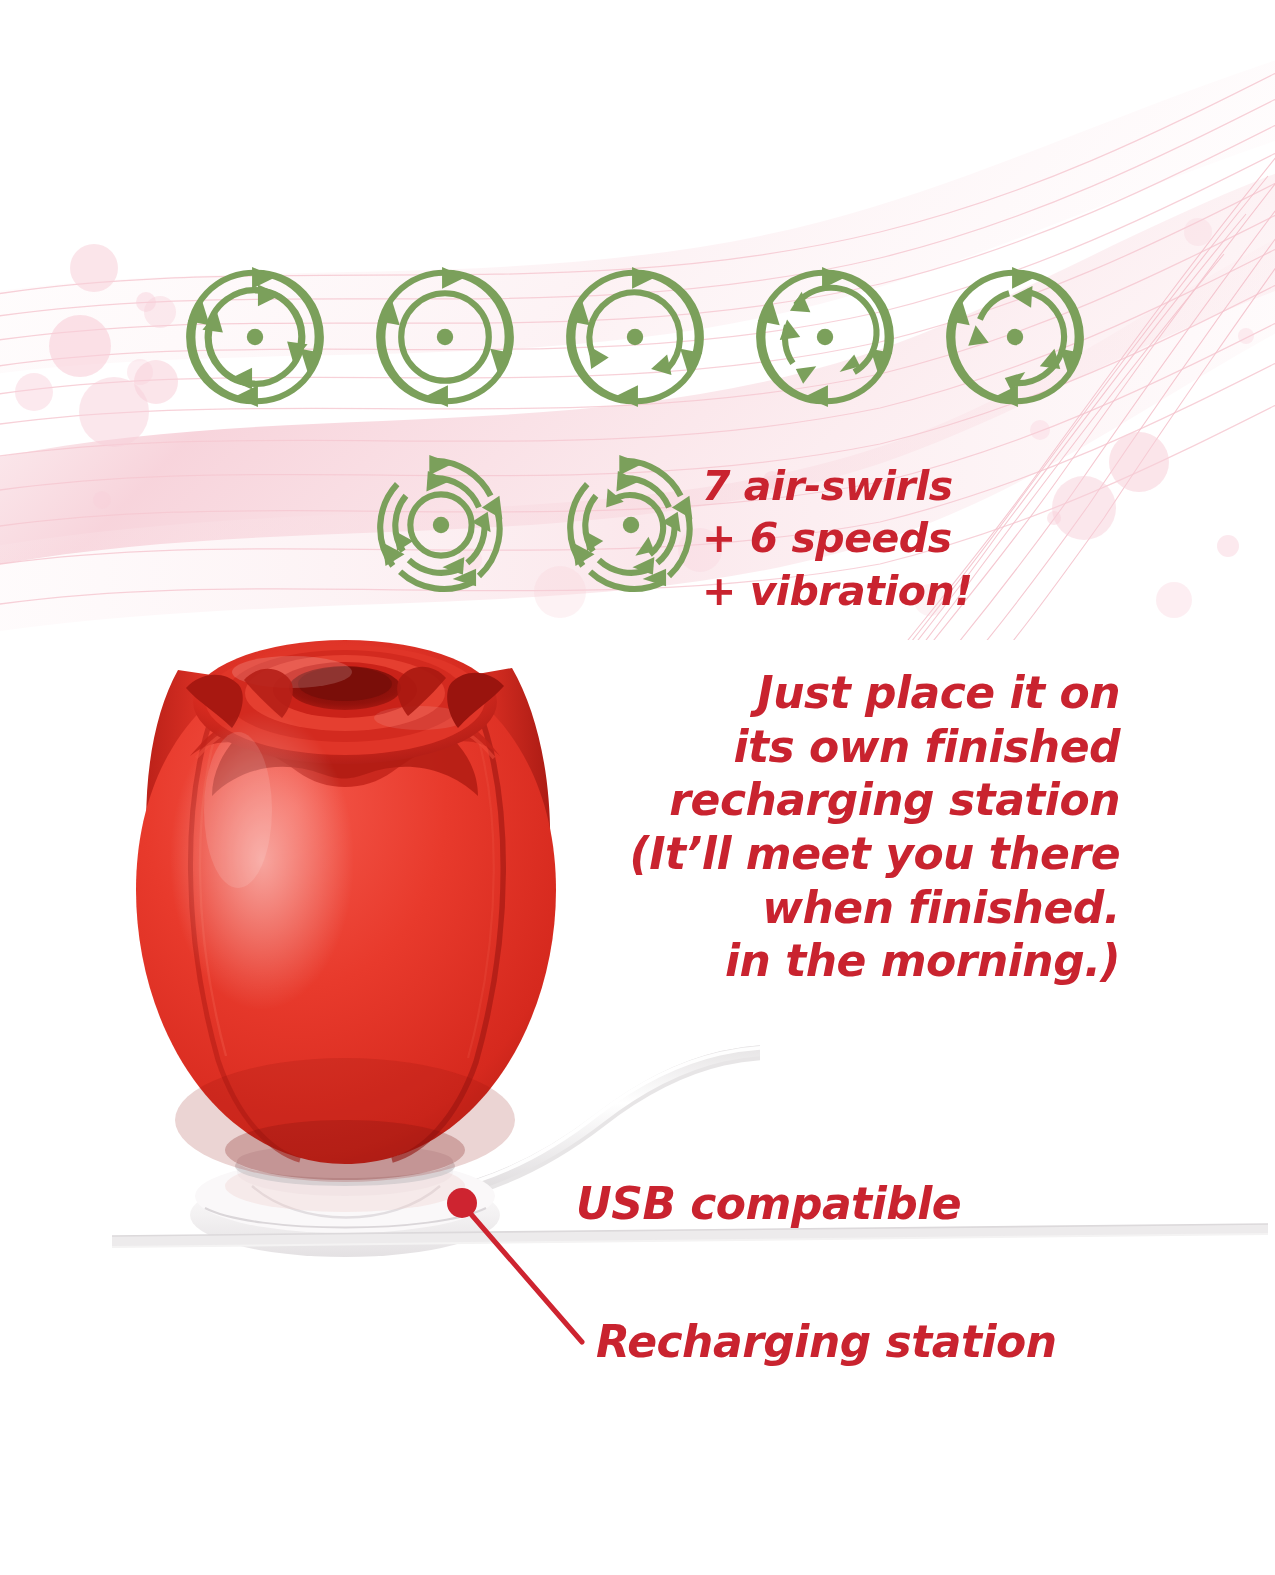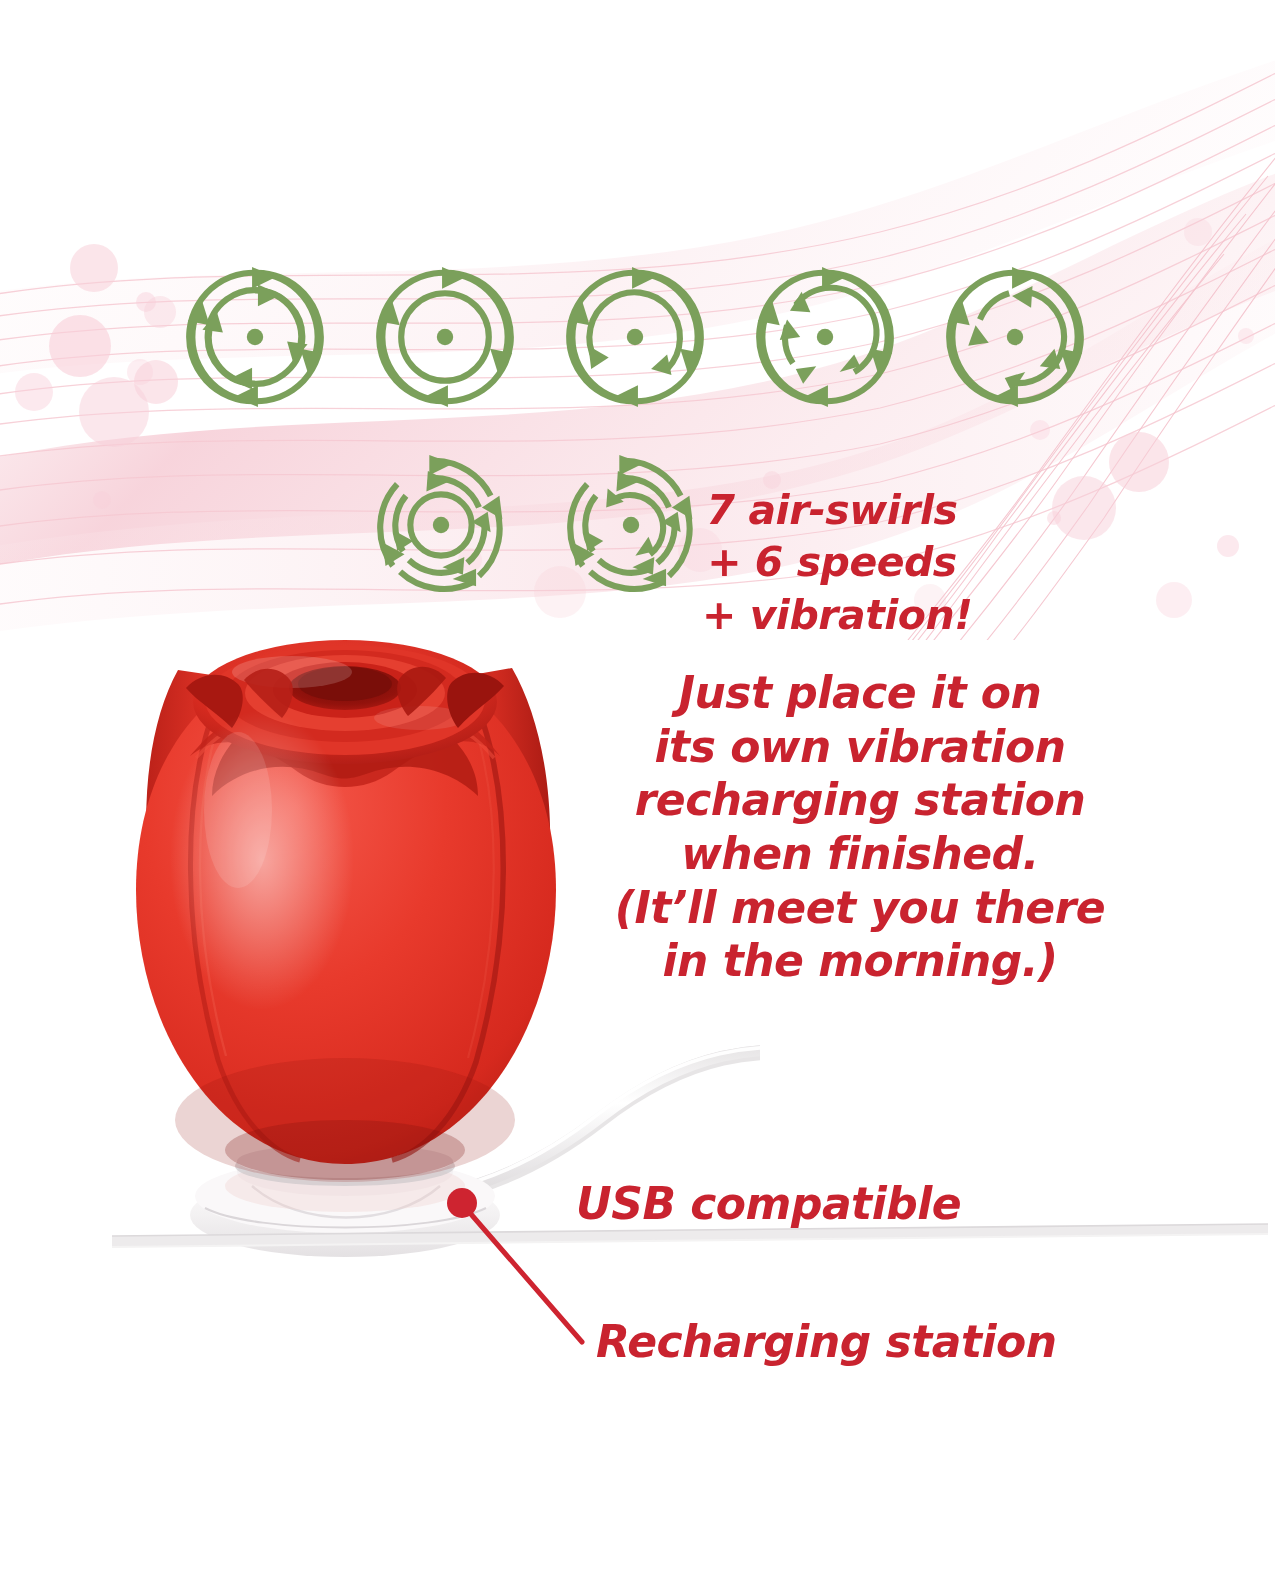--- a/index.html
+++ b/index.html
@@ -17,28 +17,28 @@
 
   
   .red-text{
      color:#C9232F;
      font-style:italic;
      font-weight:600;
      letter-spacing:-0.5px;
      line-height:1.18;
   }
   #spec-text{
-     position:absolute; left:702px; top:486px; width:260px;
-     font-size:41px; text-align:center; white-space:nowrap;
+     position:absolute; left:702px; top:462px; width:260px;
+     font-size:41px; text-align:left; white-space:nowrap;
   }
   #spec-text div{margin-bottom:4px;}
 
   #blurb{
      position:absolute; left:600px; top:666px; width:520px;
-     font-size:44px; text-align:center; line-height:1.22;
+     font-size:44px; text-align:right; line-height:1.22;
   }
   #blurb div{white-space:nowrap;}
 
   #usb-label{
      position:absolute; left:576px; top:1178px;
      font-size:44px;
   }
   #station-label{
      position:absolute; left:596px; top:1316px;
      font-size:44px;
@@ -442,24 +442,24 @@
   </svg>
 
   <svg id="shelf" viewBox="0 0 1275 1575" preserveAspectRatio="none">
     <path d="M112,1236 L1268,1224 L1268,1234 L112,1247 Z" fill="#EDEBEC"></path>
     <path d="M112,1236 L1268,1224" fill="none" stroke="#DCD9DB" stroke-width="1.6"></path>
     <path d="M112,1247 L1268,1234" fill="none" stroke="#F4F3F3" stroke-width="2"></path>
   </svg>
 
   <div id="blurb" class="red-text">
     <div>Just place it on</div>
-    <div>its own vibration</div>
+    <div>its own finished</div>
     <div>recharging station</div>
+    <div>(It’ll meet you there</div>
     <div>when finished.</div>
-    <div>(It’ll meet you there</div>
     <div>in the morning.)</div>
   </div>
 
   <svg id="leader" viewBox="0 0 280 190">
     <circle cx="62" cy="23" r="15" fill="#CE2430"></circle>
     <path d="M70,33 L182,162" fill="none" stroke="#CE2430" stroke-width="5" stroke-linecap="round"></path>
   </svg>
 
   <div id="usb-label" class="red-text">USB compatible</div>
 

